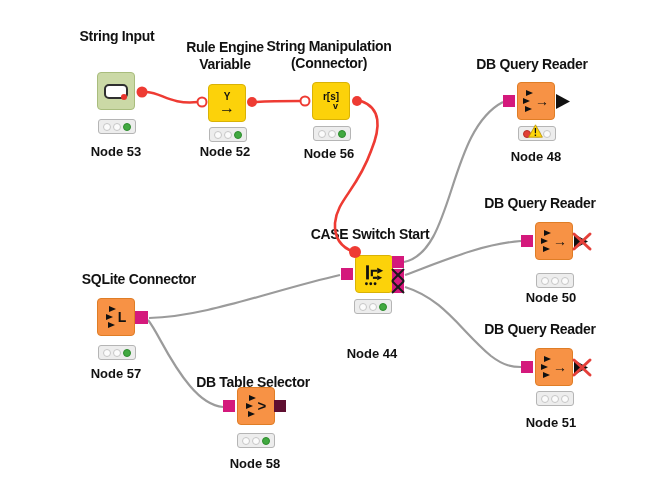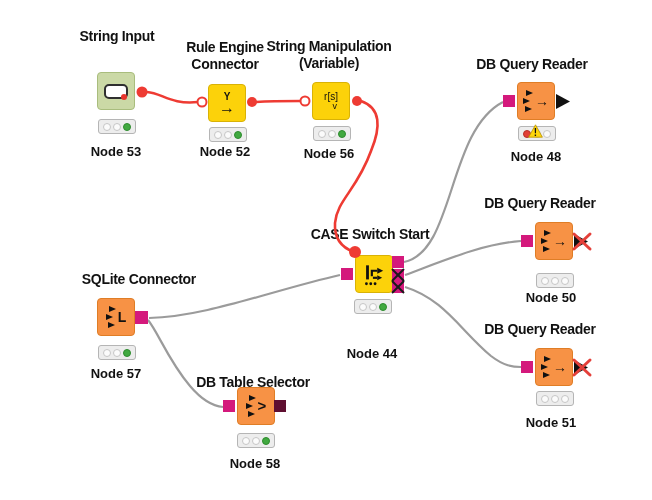--- a/index.html
+++ b/index.html
@@ -23,21 +23,21 @@
   .dot.green{background:#41a940;border-color:#2e8b2e;}
   .dot.red{background:#e23f36;border-color:#b52f28;}
   .warn{position:absolute;left:9px;top:-3px;}
   
   .si-icon{position:relative;width:24px;height:15px;}
   .si-box{display:block;width:20px;height:11px;background:#fff;border:2px solid #2f2f2f;border-radius:5px;}
   .si-dot{position:absolute;width:6px;height:6px;border-radius:50%;background:#e8362e;right:1px;bottom:-1px;}
   .re-icon{display:flex;flex-direction:column;align-items:center;color:#111;font-weight:700;}
   .re-y{font-size:10px;line-height:9px;}
   .re-arrow{font-size:16px;line-height:13px;}
-  .sm-icon{display:flex;flex-direction:column;color:#111;font-weight:400;}
+  .sm-icon{display:flex;flex-direction:column;color:#111;font-weight:700;}
   .sm-top{font-size:10px;line-height:10px;}
   .sm-v{font-size:9px;line-height:8px;text-align:right;padding-right:1px;}
   .db-icon{display:flex;align-items:center;color:#111;}
   .wedges{display:flex;flex-direction:column;gap:2px;}
   .wedges i{display:block;width:0;height:0;border-left:7px solid #111;
             border-top:3.5px solid transparent;border-bottom:3.5px solid transparent;}
   .wedges i:nth-child(1){margin-left:3px;}
   .wedges i:nth-child(3){margin-left:2px;}
   .db-glyph{font-weight:700;font-size:14px;line-height:14px;margin-left:2px;}
   .db-glyph.big{font-size:15px;}
@@ -59,38 +59,38 @@
   </div>
   <div class="tlight" style="left:98px;top:119px;">
     <span class="dot"></span>
     <span class="dot"></span>
     <span class="dot green"></span>
   </div>
   <div class="nlabel" style="left:76px;top:144px;">Node 53</div>
 
   <div class="title" style="left:145px;top:39px;">
     <div>Rule Engine</div>
-    <div>Connector</div>
+    <div>Variable</div>
   </div>
   <div class="nbody yellow" style="left:208px;top:84px;">
     <div class="re-icon">
       <div class="re-y">Y</div>
       <div class="re-arrow">→</div>
     </div>
   </div>
   <div class="tlight" style="left:209px;top:127px;">
     <span class="dot"></span>
     <span class="dot"></span>
     <span class="dot green"></span>
   </div>
   <div class="nlabel" style="left:185px;top:144px;">Node 52</div>
 
   <div class="title" style="left:249px;top:38px;">
     <div>String Manipulation</div>
-    <div>(Variable)</div>
+    <div>(Connector)</div>
   </div>
   <div class="nbody yellow" style="left:312px;top:82px;">
     <div class="sm-icon">
       <div class="sm-top">r[s]</div>
       <div class="sm-v">v</div>
     </div>
   </div>
   <div class="tlight" style="left:313px;top:126px;">
     <span class="dot"></span>
     <span class="dot"></span>

